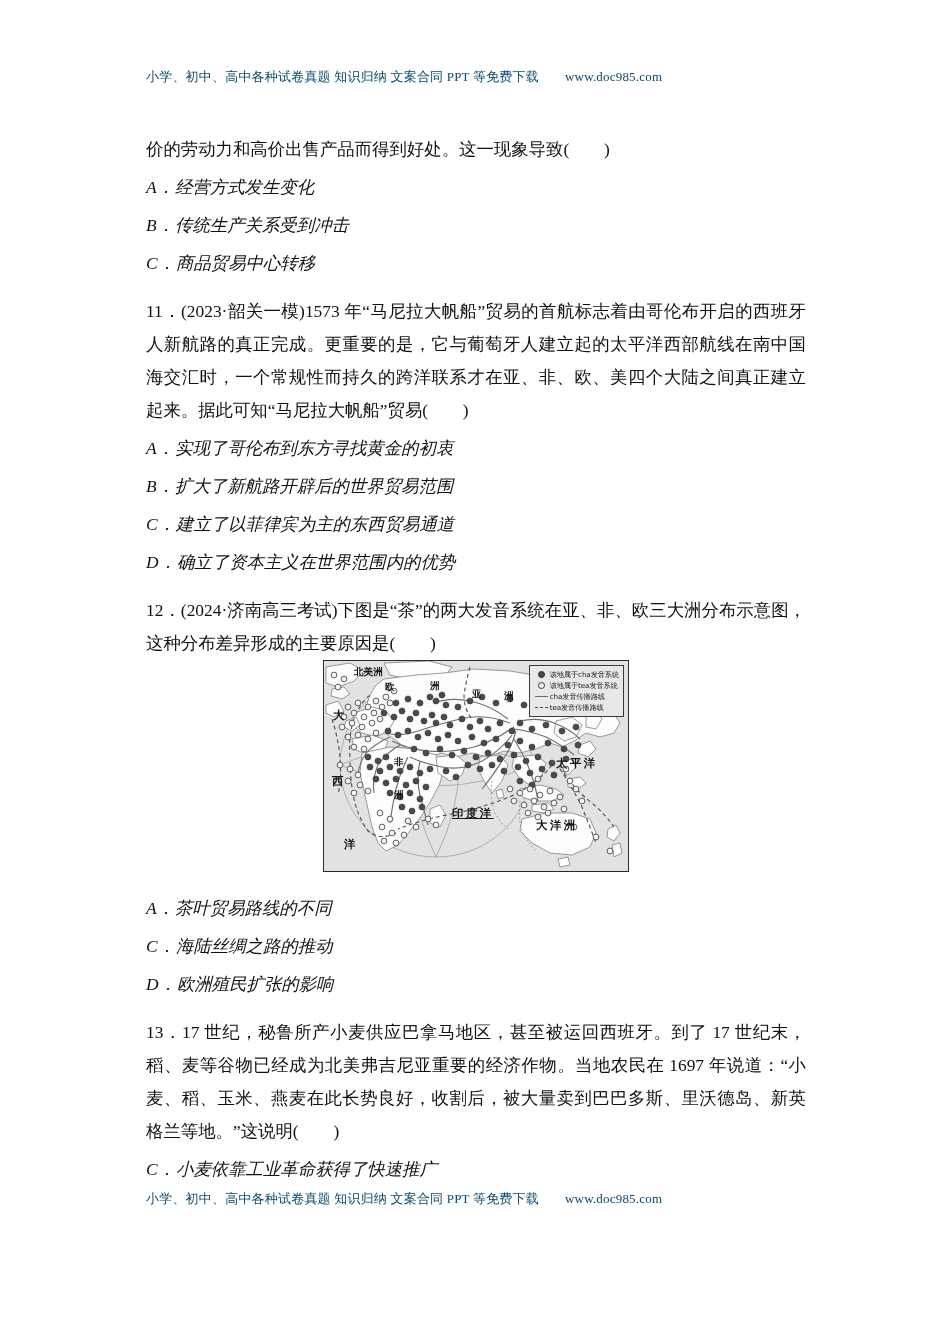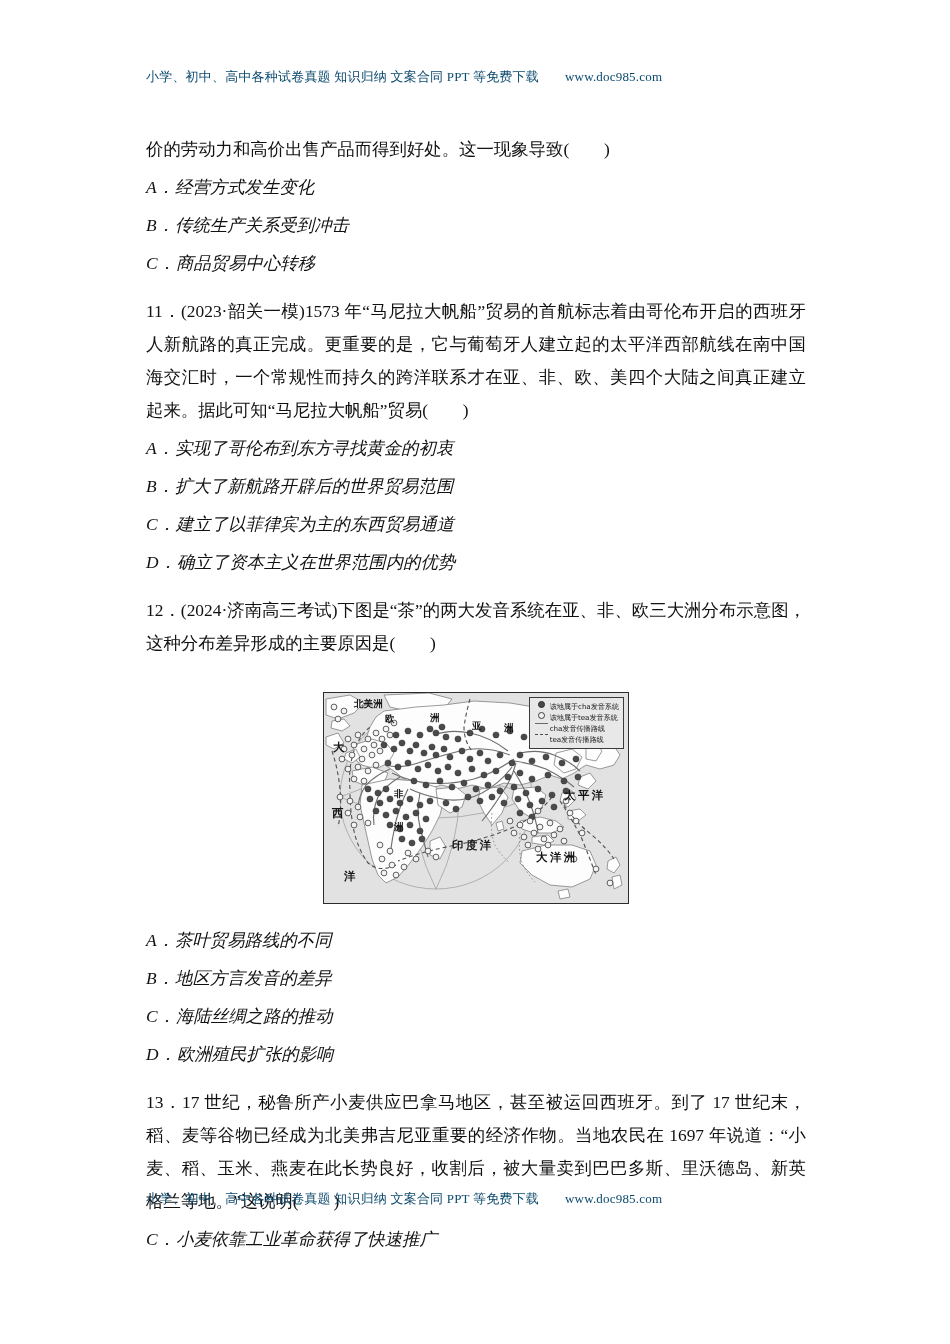--- a/index.html
+++ b/index.html
@@ -63,21 +63,21 @@
   }
   .opt .lab {
     font-family: "Liberation Serif", "DejaVu Serif", serif;
     letter-spacing: 0.5px;
   }
   .gap-md { height: 15px; }
 
   
   .figure {
     position: relative;
-    margin: 32px auto 0 auto;
+    margin: 0 auto 0 auto;
     width: 306px;
     height: 212px;
   }
   .map-frame {
     position: absolute;
     left: 0; top: 0;
     width: 306px;
     height: 212px;
     border: 1.4px solid #2b2b2b;
     background: #e2e2e2;
@@ -90,21 +90,21 @@
     position: absolute;
     right: 4px;
     top: 4px;
     background: #e8e8e8;
     border: 1px solid #3a3a3a;
     padding: 3px 4px 3px 3px;
     box-sizing: border-box;
   }
   .legend-row {
     display: flex;
-    align-items: flex-start;
+    align-items: center;
     height: 11px;
     white-space: nowrap;
   }
   .legend-sym {
     width: 17px;
     display: flex;
     align-items: center;
     justify-content: center;
     flex: 0 0 17px;
   }
@@ -460,22 +460,22 @@
         <div class="map-label" style="left:30px;  top:5px;">北美洲</div>
         <div class="map-label" style="left:61px;  top:20px;">欧</div>
         <div class="map-label" style="left:106px; top:19px;">洲</div>
         <div class="map-label" style="left:148px; top:27px;">亚</div>
         <div class="map-label" style="left:180px; top:29px;">洲</div>
         <div class="map-label big" style="left:9px;  top:47px;">大</div>
         <div class="map-label big" style="left:8px;  top:113px;">西</div>
         <div class="map-label big" style="left:20px; top:176px;">洋</div>
         <div class="map-label" style="left:70px; top:95px;">非</div>
         <div class="map-label" style="left:70px; top:128px;">洲</div>
-        <div class="map-label big" style="left:240px; top:95px;">太平洋</div>
-        <div class="map-label big" style="left:128px; top:145px;">印度洋</div>
+        <div class="map-label big" style="left:232px; top:95px;">太平洋</div>
+        <div class="map-label big" style="left:128px; top:145px;text-decoration:underline;">印度洋</div>
         <div class="map-label big" style="left:212px; top:157px;">大洋洲</div>
 
         <div class="legend">
           <div class="legend-row">
             <span class="legend-sym">
                 <span class="sym-filled"></span>
               </span>
             <span class="legend-txt">该地属于cha发音系统</span>
           </div>
           <div class="legend-row">
@@ -497,21 +497,20 @@
             <span class="legend-txt">tea发音传播路线</span>
           </div>
         </div>
 
       </div>
     </div>
 
     <div class="gap-md"></div>
 
     <p class="opt"><span class="lab">A．</span><span>茶叶贸易路线的不同</span></p>
-    <p class="opt"><span class="lab">B．</span><span>地区方言发音的差异</span></p>
     <p class="opt"><span class="lab">C．</span><span>海陆丝绸之路的推动</span></p>
     <p class="opt"><span class="lab">D．</span><span>欧洲殖民扩张的影响</span></p>
 
     <div class="gap-md"></div>
 
     <p class="para"><span>13．</span><span>17 世纪，秘鲁所产小麦供应巴拿马地区，甚至被运回西班牙。到了 17 世纪末，稻、麦等谷物已经成为北美弗吉尼亚重要的经济作物。当地农民在 1697 年说道：“小麦、稻、玉米、燕麦在此长势良好，收割后，被大量卖到巴巴多斯、里沃德岛、新英格兰等地。”这说明(　　)</span></p>
     <p class="opt"><span class="lab">C．</span><span>小麦依靠工业革命获得了快速推广</span></p>
 
   </div>
 

